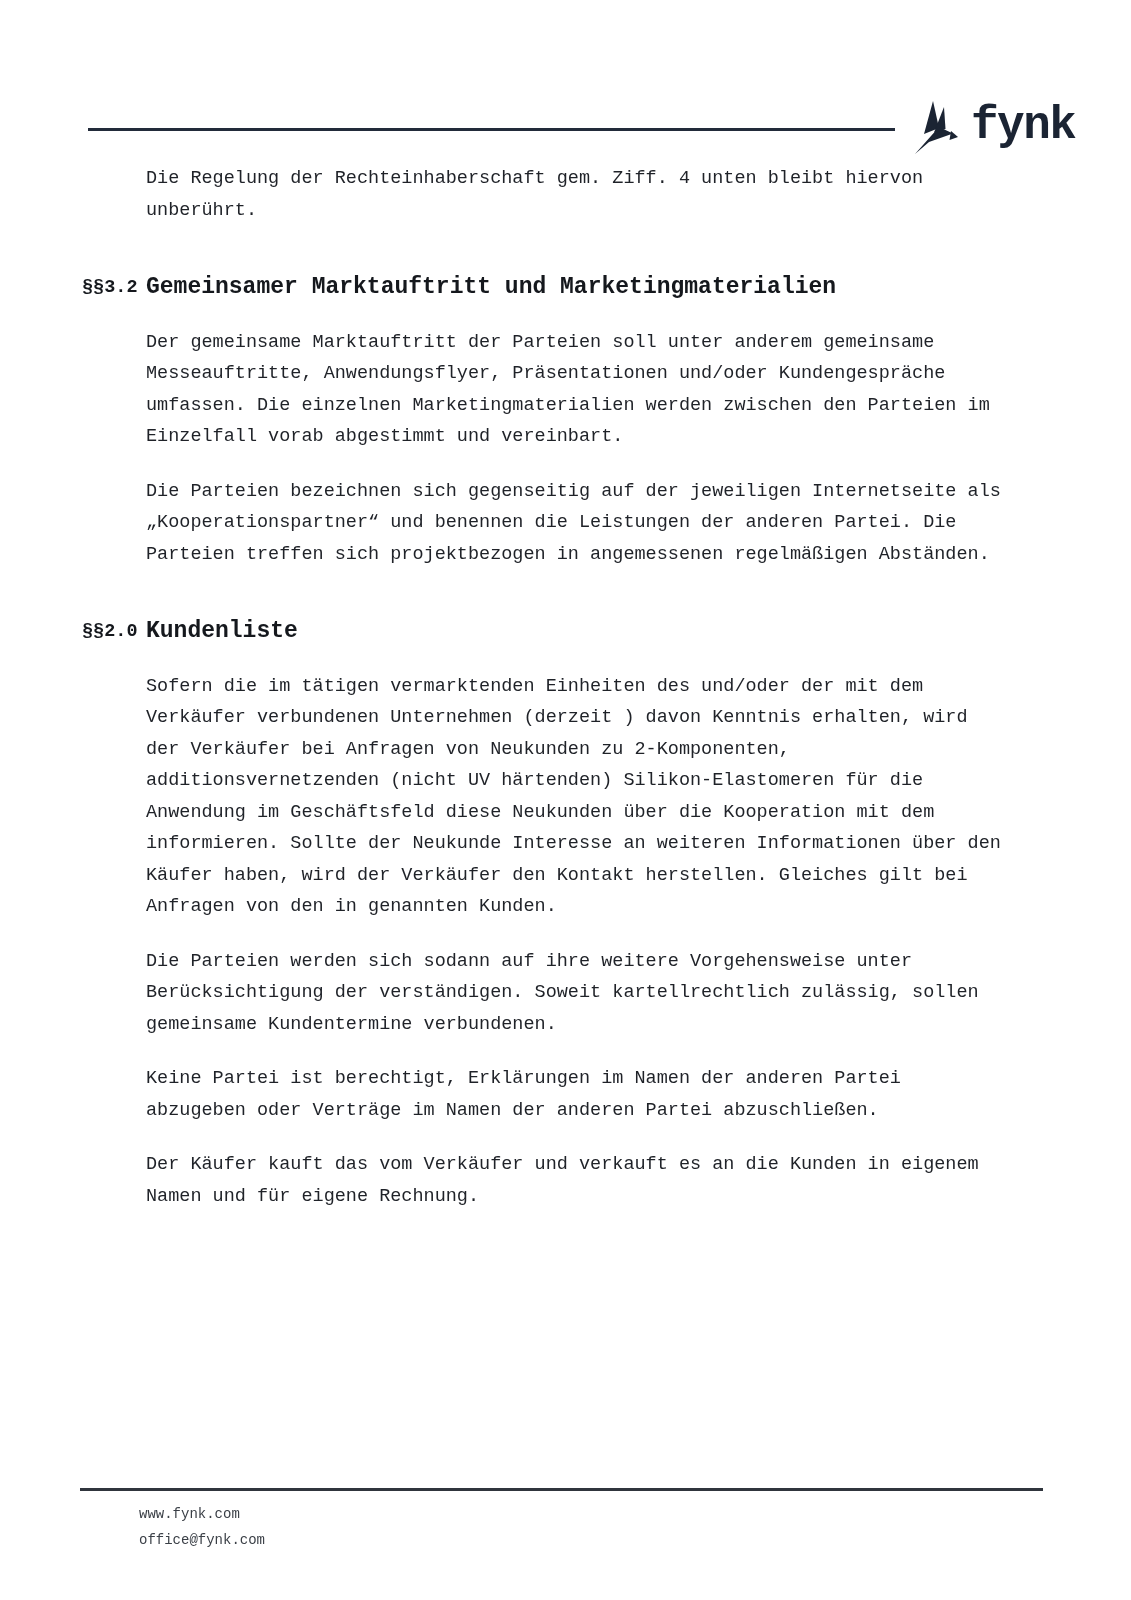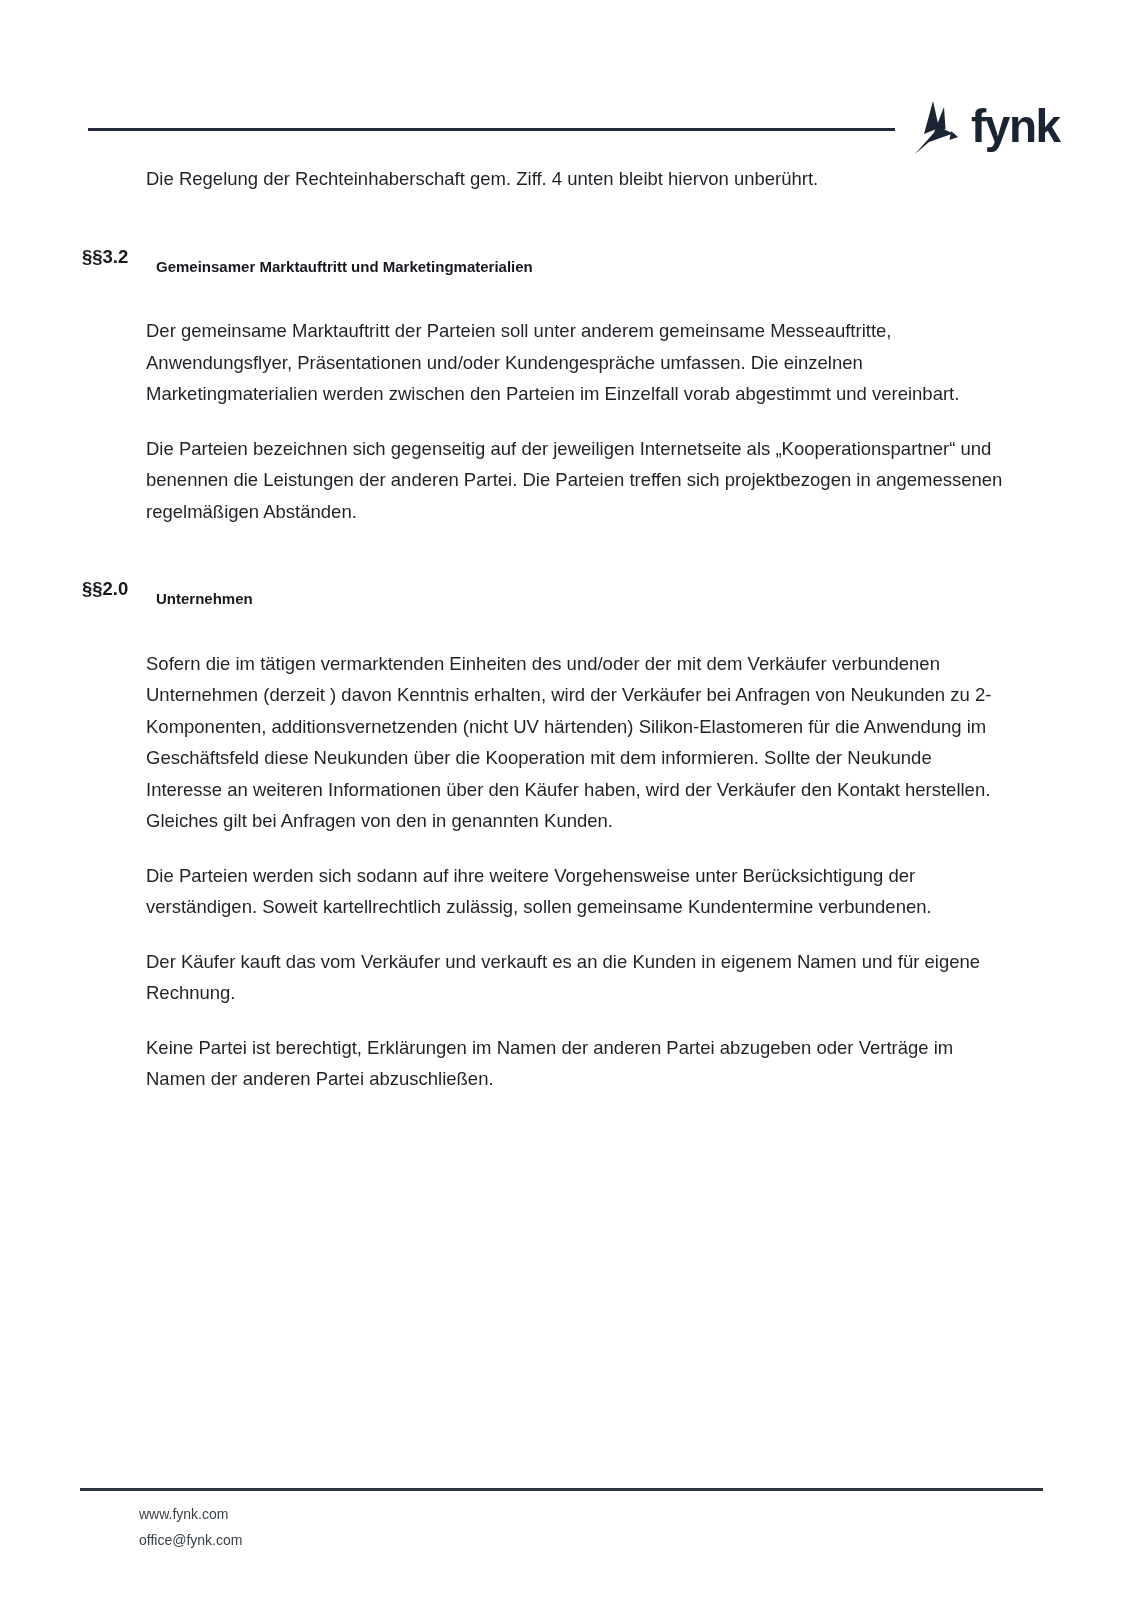--- a/index.html
+++ b/index.html
@@ -1,21 +1,21 @@
 <!DOCTYPE html>
 <html lang="de"><head>
 <meta charset="utf-8">
 <style>
   html, body { margin: 0; padding: 0; background: #ffffff; }
   .page {
     position: relative;
     width: 1131px;
     height: 1600px;
     background: #ffffff;
-    font-family: Liberation Sans, sans-serif;
+    font-family: Liberation Mono, monospace;
     color: #1f2228;
     overflow: hidden;
   }
 
   
   .header-rule {
     position: absolute;
     left: 88px; top: 128px;
     width: 807px; height: 3px;
     background: #222b3a;
@@ -49,21 +49,21 @@
     margin: 0 0 0 64px;
     width: 860px;
   }
   .sec-head {
     display: flex;
     margin-top: 46px;
     font-weight: bold;
     color: #15181d;
   }
   .sec-num { width: 64px; flex: none; }
-  .sec-title { margin: 10px; font-size: 15px; font-weight: bold; line-height: 31.5px; }
+  .sec-title { margin: 0; font-size: 23px; font-weight: bold; line-height: 31.5px; }
   p.body {
     margin: 23px 0 0 64px;
     width: 860px;
   }
 
   
   .footer-rule {
     position: absolute;
     left: 80px; top: 1488px;
     width: 963px; height: 3px;
@@ -109,29 +109,29 @@
         <span class="sec-num">§§3.2</span>
         <h2 class="sec-title">Gemeinsamer Marktauftritt und Marketingmaterialien</h2>
       </div>
       <p class="body">Der gemeinsame Marktauftritt der Parteien soll unter anderem gemeinsame Messeauftritte, Anwendungsflyer, Präsentationen und/oder Kundengespräche umfassen. Die einzelnen Marketingmaterialien werden zwischen den Parteien im Einzelfall vorab abgestimmt und vereinbart.</p>
       <p class="body">Die Parteien bezeichnen sich gegenseitig auf der jeweiligen Internetseite als „Kooperationspartner“ und benennen die Leistungen der anderen Partei. Die Parteien treffen sich projektbezogen in angemessenen regelmäßigen Abständen.</p>
     </section>
 
     <section>
       <div class="sec-head">
         <span class="sec-num">§§2.0</span>
-        <h2 class="sec-title">Unternehmen</h2>
+        <h2 class="sec-title">Kundenliste</h2>
       </div>
       <p class="body">Sofern die im tätigen vermarktenden Einheiten des und/oder der mit dem Verkäufer verbundenen Unternehmen (derzeit ) davon Kenntnis erhalten, wird der Verkäufer bei Anfragen von Neukunden zu 2-Komponenten, additionsvernetzenden (nicht UV härtenden) Silikon-Elastomeren für die Anwendung im Geschäftsfeld diese Neukunden über die Kooperation mit dem informieren. Sollte der Neukunde Interesse an weiteren Informationen über den Käufer haben, wird der Verkäufer den Kontakt herstellen. Gleiches gilt bei Anfragen von den in genannten Kunden.</p>
       <p class="body">Die Parteien werden sich sodann auf ihre weitere Vorgehensweise unter Berücksichtigung der verständigen. Soweit kartellrechtlich zulässig, sollen gemeinsame Kundentermine verbundenen.</p>
     </section>
 
     <section>
+      <p class="body">Keine Partei ist berechtigt, Erklärungen im Namen der anderen Partei abzugeben oder Verträge im Namen der anderen Partei abzuschließen.</p>
       <p class="body">Der Käufer kauft das vom Verkäufer und verkauft es an die Kunden in eigenem Namen und für eigene Rechnung.</p>
-      <p class="body">Keine Partei ist berechtigt, Erklärungen im Namen der anderen Partei abzugeben oder Verträge im Namen der anderen Partei abzuschließen.</p>
     </section>
 
   </div>
 
   <div class="footer-rule"></div>
   <div class="footer-links">
     <a href="#">www.fynk.com</a>
     <a href="#">office@fynk.com</a>
   </div>
 

